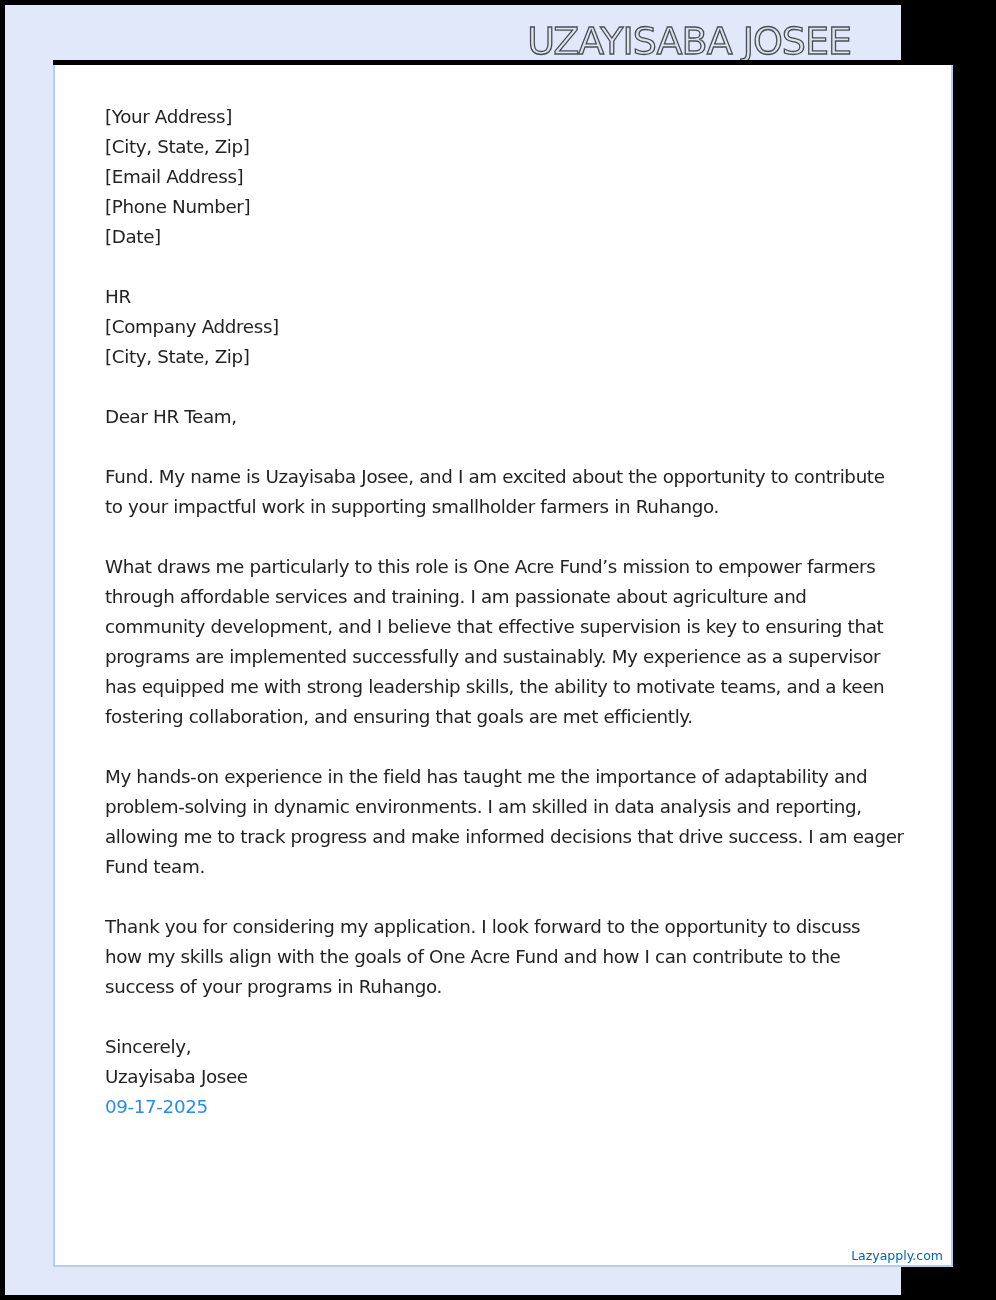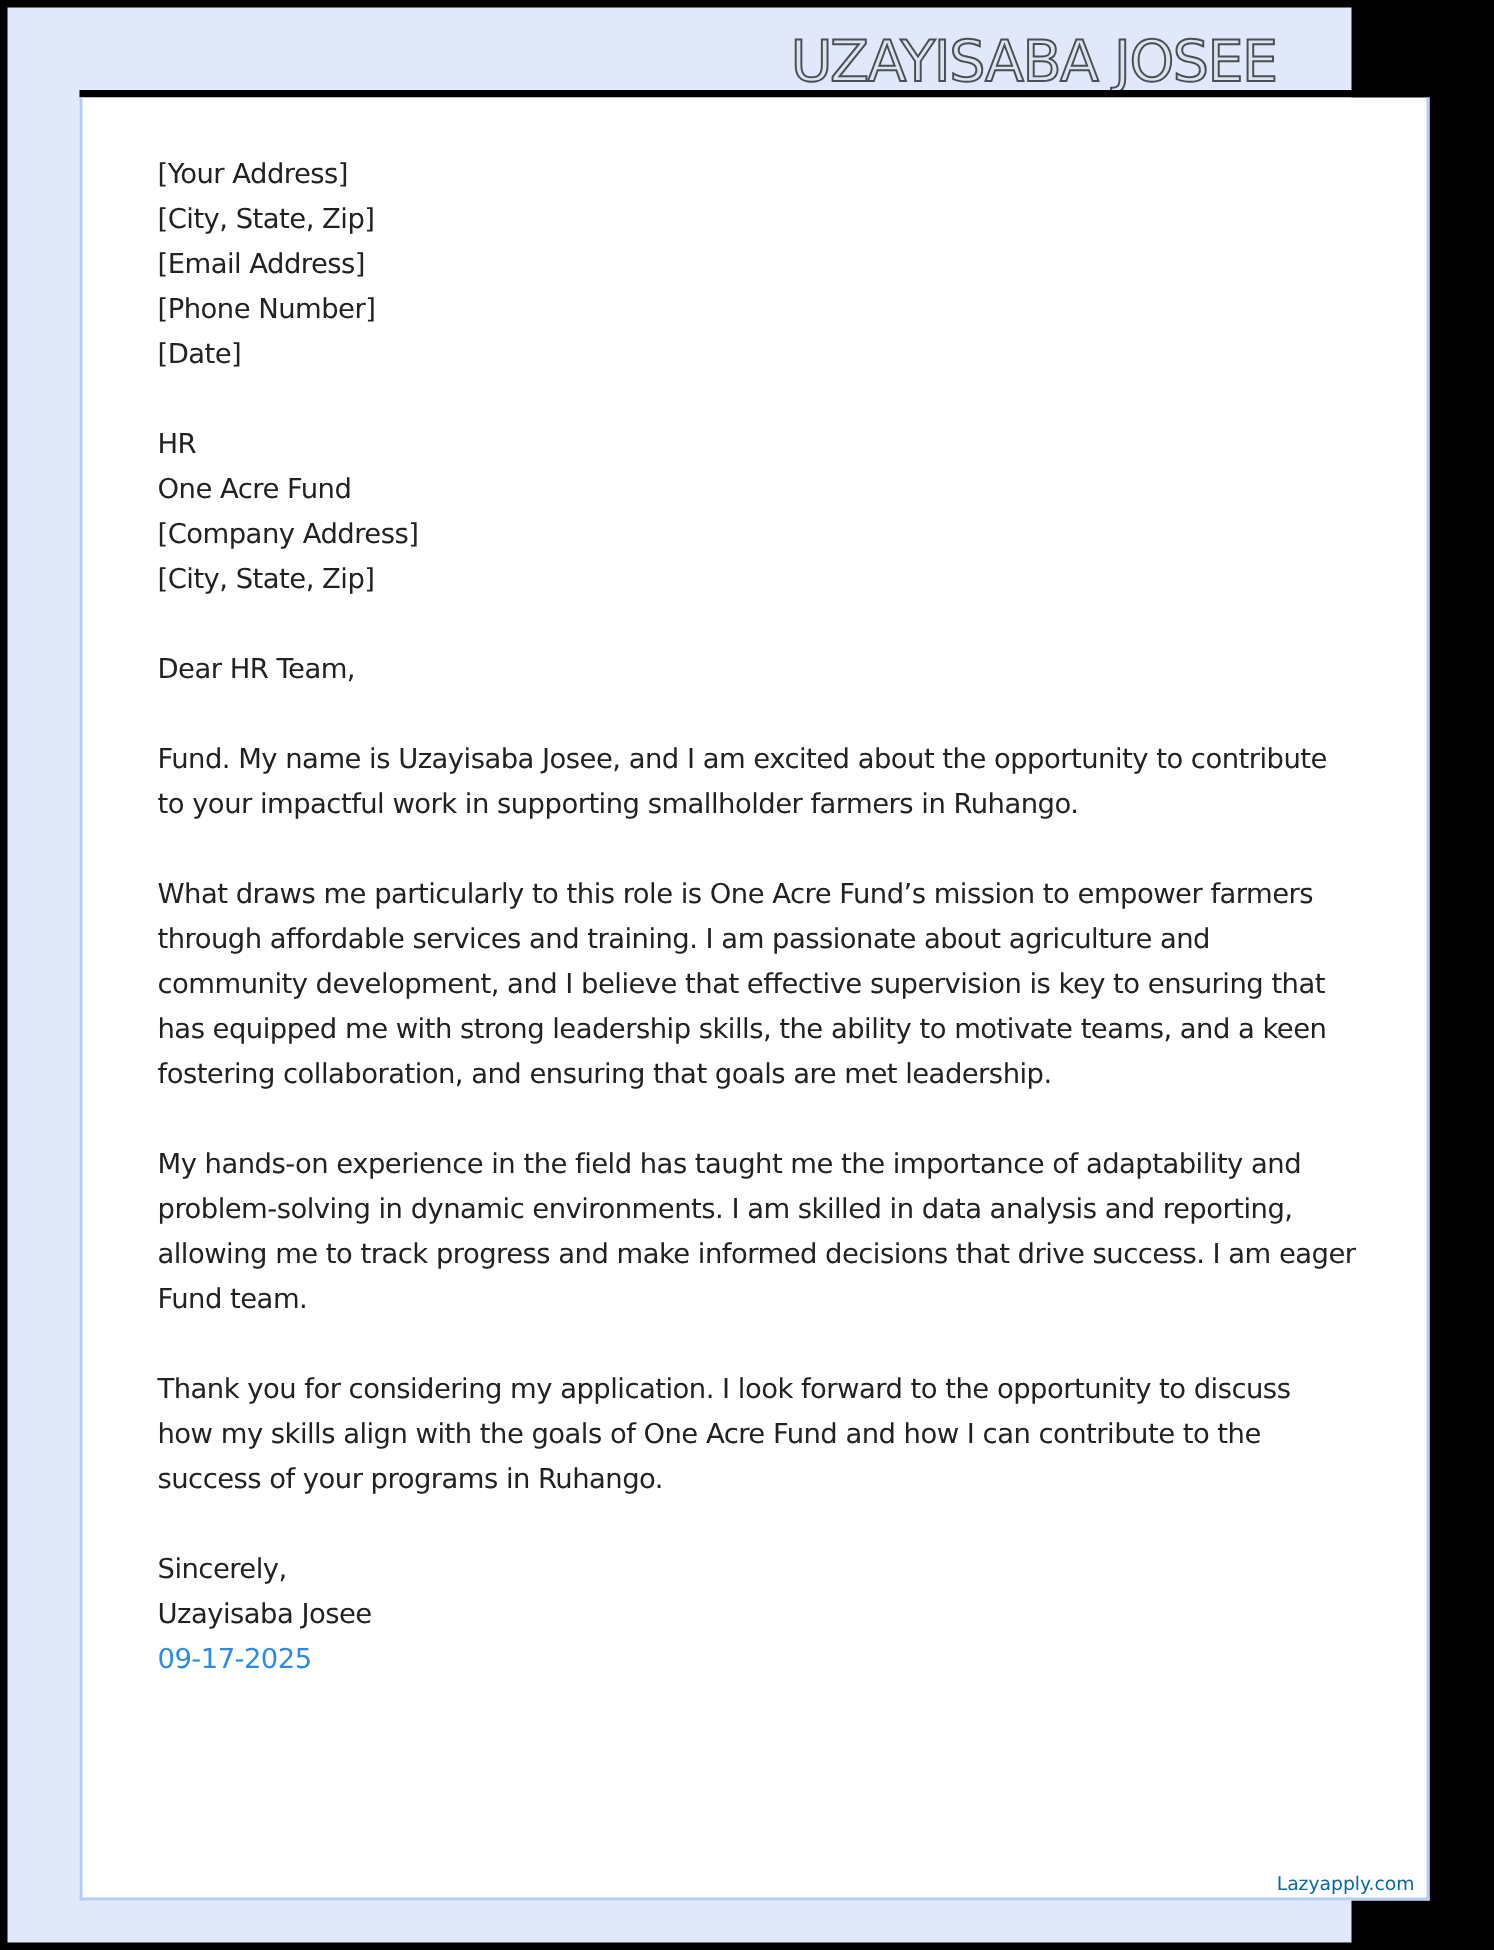--- a/index.html
+++ b/index.html
@@ -81,41 +81,41 @@
         <span class="line">[Your Address]</span>
         <span class="line">[City, State, Zip]</span>
         <span class="line">[Email Address]</span>
         <span class="line">[Phone Number]</span>
         <span class="line">[Date]</span>
       </div>
       <span class="gap"></span>
 
       <div>
         <span class="line">HR</span>
-        <span class="line">One Acre Fund</span>
         <span class="line">[Company Address]</span>
         <span class="line">[City, State, Zip]</span>
       </div>
       <span class="gap"></span>
 
       <span class="line">Dear HR Team,</span>
       <span class="gap"></span>
 
       <p>
         <span class="line">Fund. My name is Uzayisaba Josee, and I am excited about the opportunity to contribute</span>
         <span class="line">to your impactful work in supporting smallholder farmers in Ruhango.</span>
       </p>
       <span class="gap"></span>
 
       <p>
         <span class="line">What draws me particularly to this role is One Acre Fund’s mission to empower farmers</span>
         <span class="line">through affordable services and training. I am passionate about agriculture and</span>
         <span class="line">community development, and I believe that effective supervision is key to ensuring that</span>
+        <span class="line">programs are implemented successfully and sustainably. My experience as a supervisor</span>
         <span class="line">has equipped me with strong leadership skills, the ability to motivate teams, and a keen</span>
-        <span class="line">fostering collaboration, and ensuring that goals are met leadership.</span>
+        <span class="line">fostering collaboration, and ensuring that goals are met efficiently.</span>
       </p>
       <span class="gap"></span>
 
       <p>
         <span class="line">My hands-on experience in the field has taught me the importance of adaptability and</span>
         <span class="line">problem-solving in dynamic environments. I am skilled in data analysis and reporting,</span>
         <span class="line">allowing me to track progress and make informed decisions that drive success. I am eager</span>
         <span class="line">Fund team.</span>
       </p>
       <span class="gap"></span>

